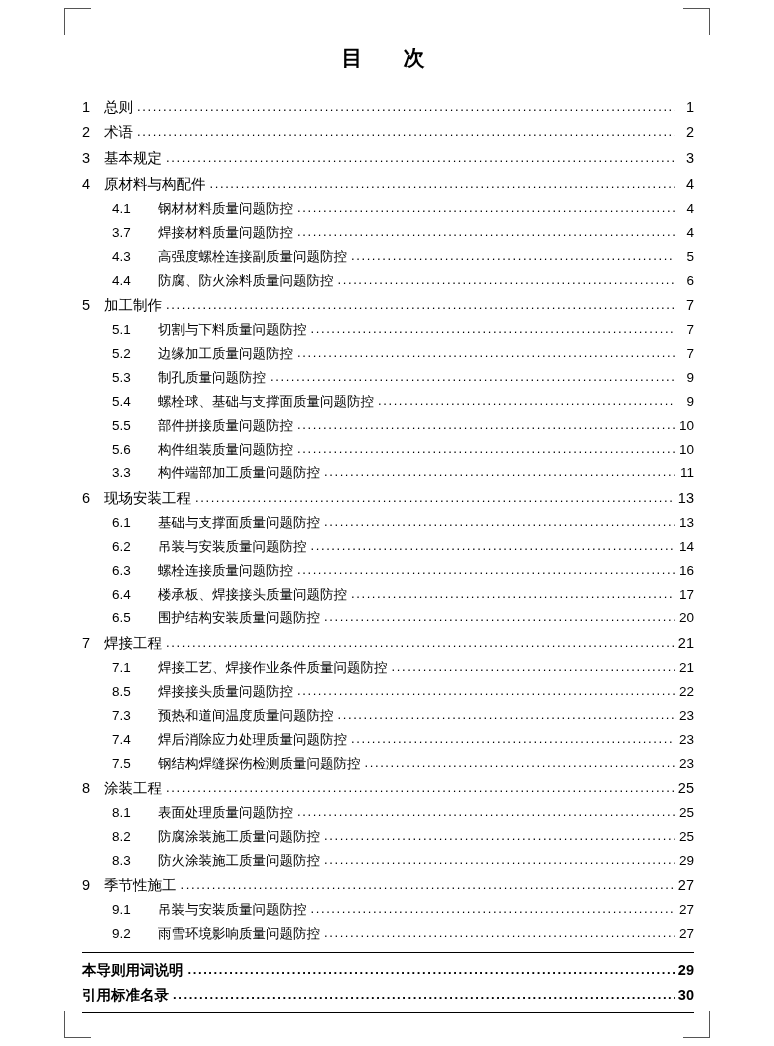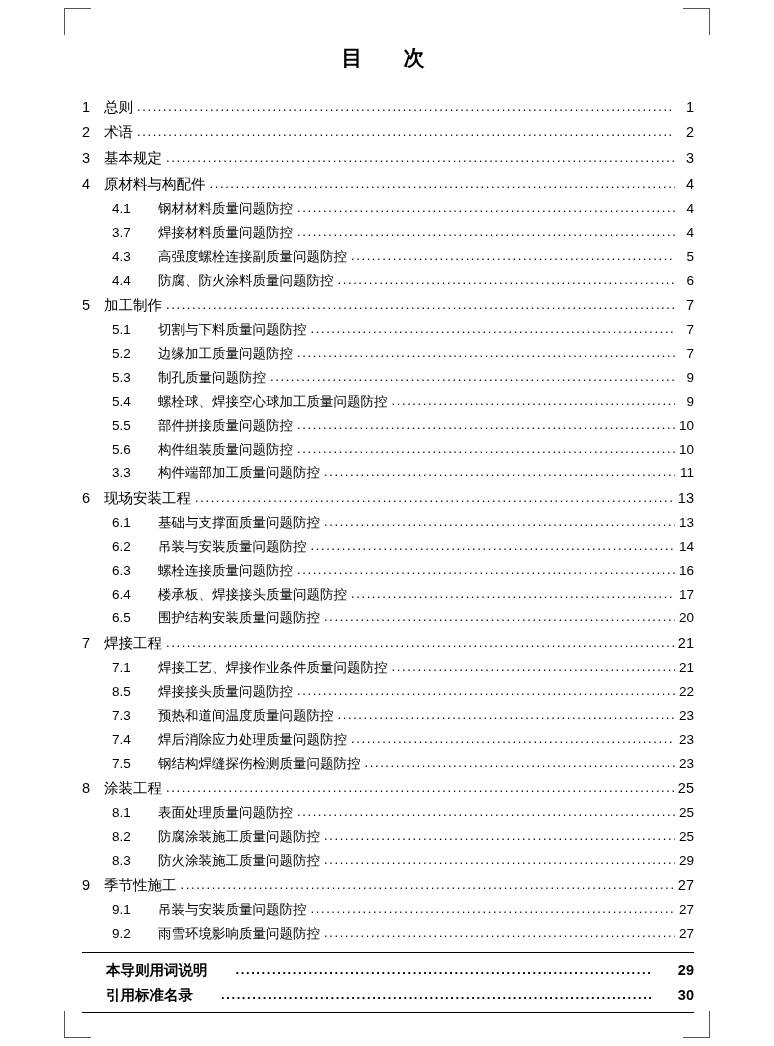--- a/index.html
+++ b/index.html
@@ -64,21 +64,20 @@
   .toc-row.lvl1 {
     font-size: 14.5px;
   }
   .toc-row.lvl2 {
     font-size: 13.5px;
     padding: 5.2px 0;
   }
   .toc-row.plain {
     font-size: 14.5px;
     font-weight: bold;
-    gap: 24px;
   }
   .num {
     white-space: nowrap;
     flex: 0 0 auto;
   }
   .lvl1 .num { width: 22px; }
   .lvl2 .num { width: 46px; margin-left: 30px; }
   .plain .num { width: 0; }
   .label {
     white-space: nowrap;
@@ -188,21 +187,21 @@
           <span class="page-no">7</span>
         </div>
         <div class="toc-row lvl2">
           <span class="num">5.3</span>
           <span class="label">制孔质量问题防控</span>
           <span class="dots">......................................................................................................................................................</span>
           <span class="page-no">9</span>
         </div>
         <div class="toc-row lvl2">
           <span class="num">5.4</span>
-          <span class="label">螺栓球、焊接空心球加工质量问题防控</span>
+          <span class="label">螺栓球、基础与支撑面质量问题防控</span>
           <span class="dots">......................................................................................................................................................</span>
           <span class="page-no">9</span>
         </div>
         <div class="toc-row lvl2">
           <span class="num">5.5</span>
           <span class="label">部件拼接质量问题防控</span>
           <span class="dots">......................................................................................................................................................</span>
           <span class="page-no">10</span>
         </div>
         <div class="toc-row lvl2">

